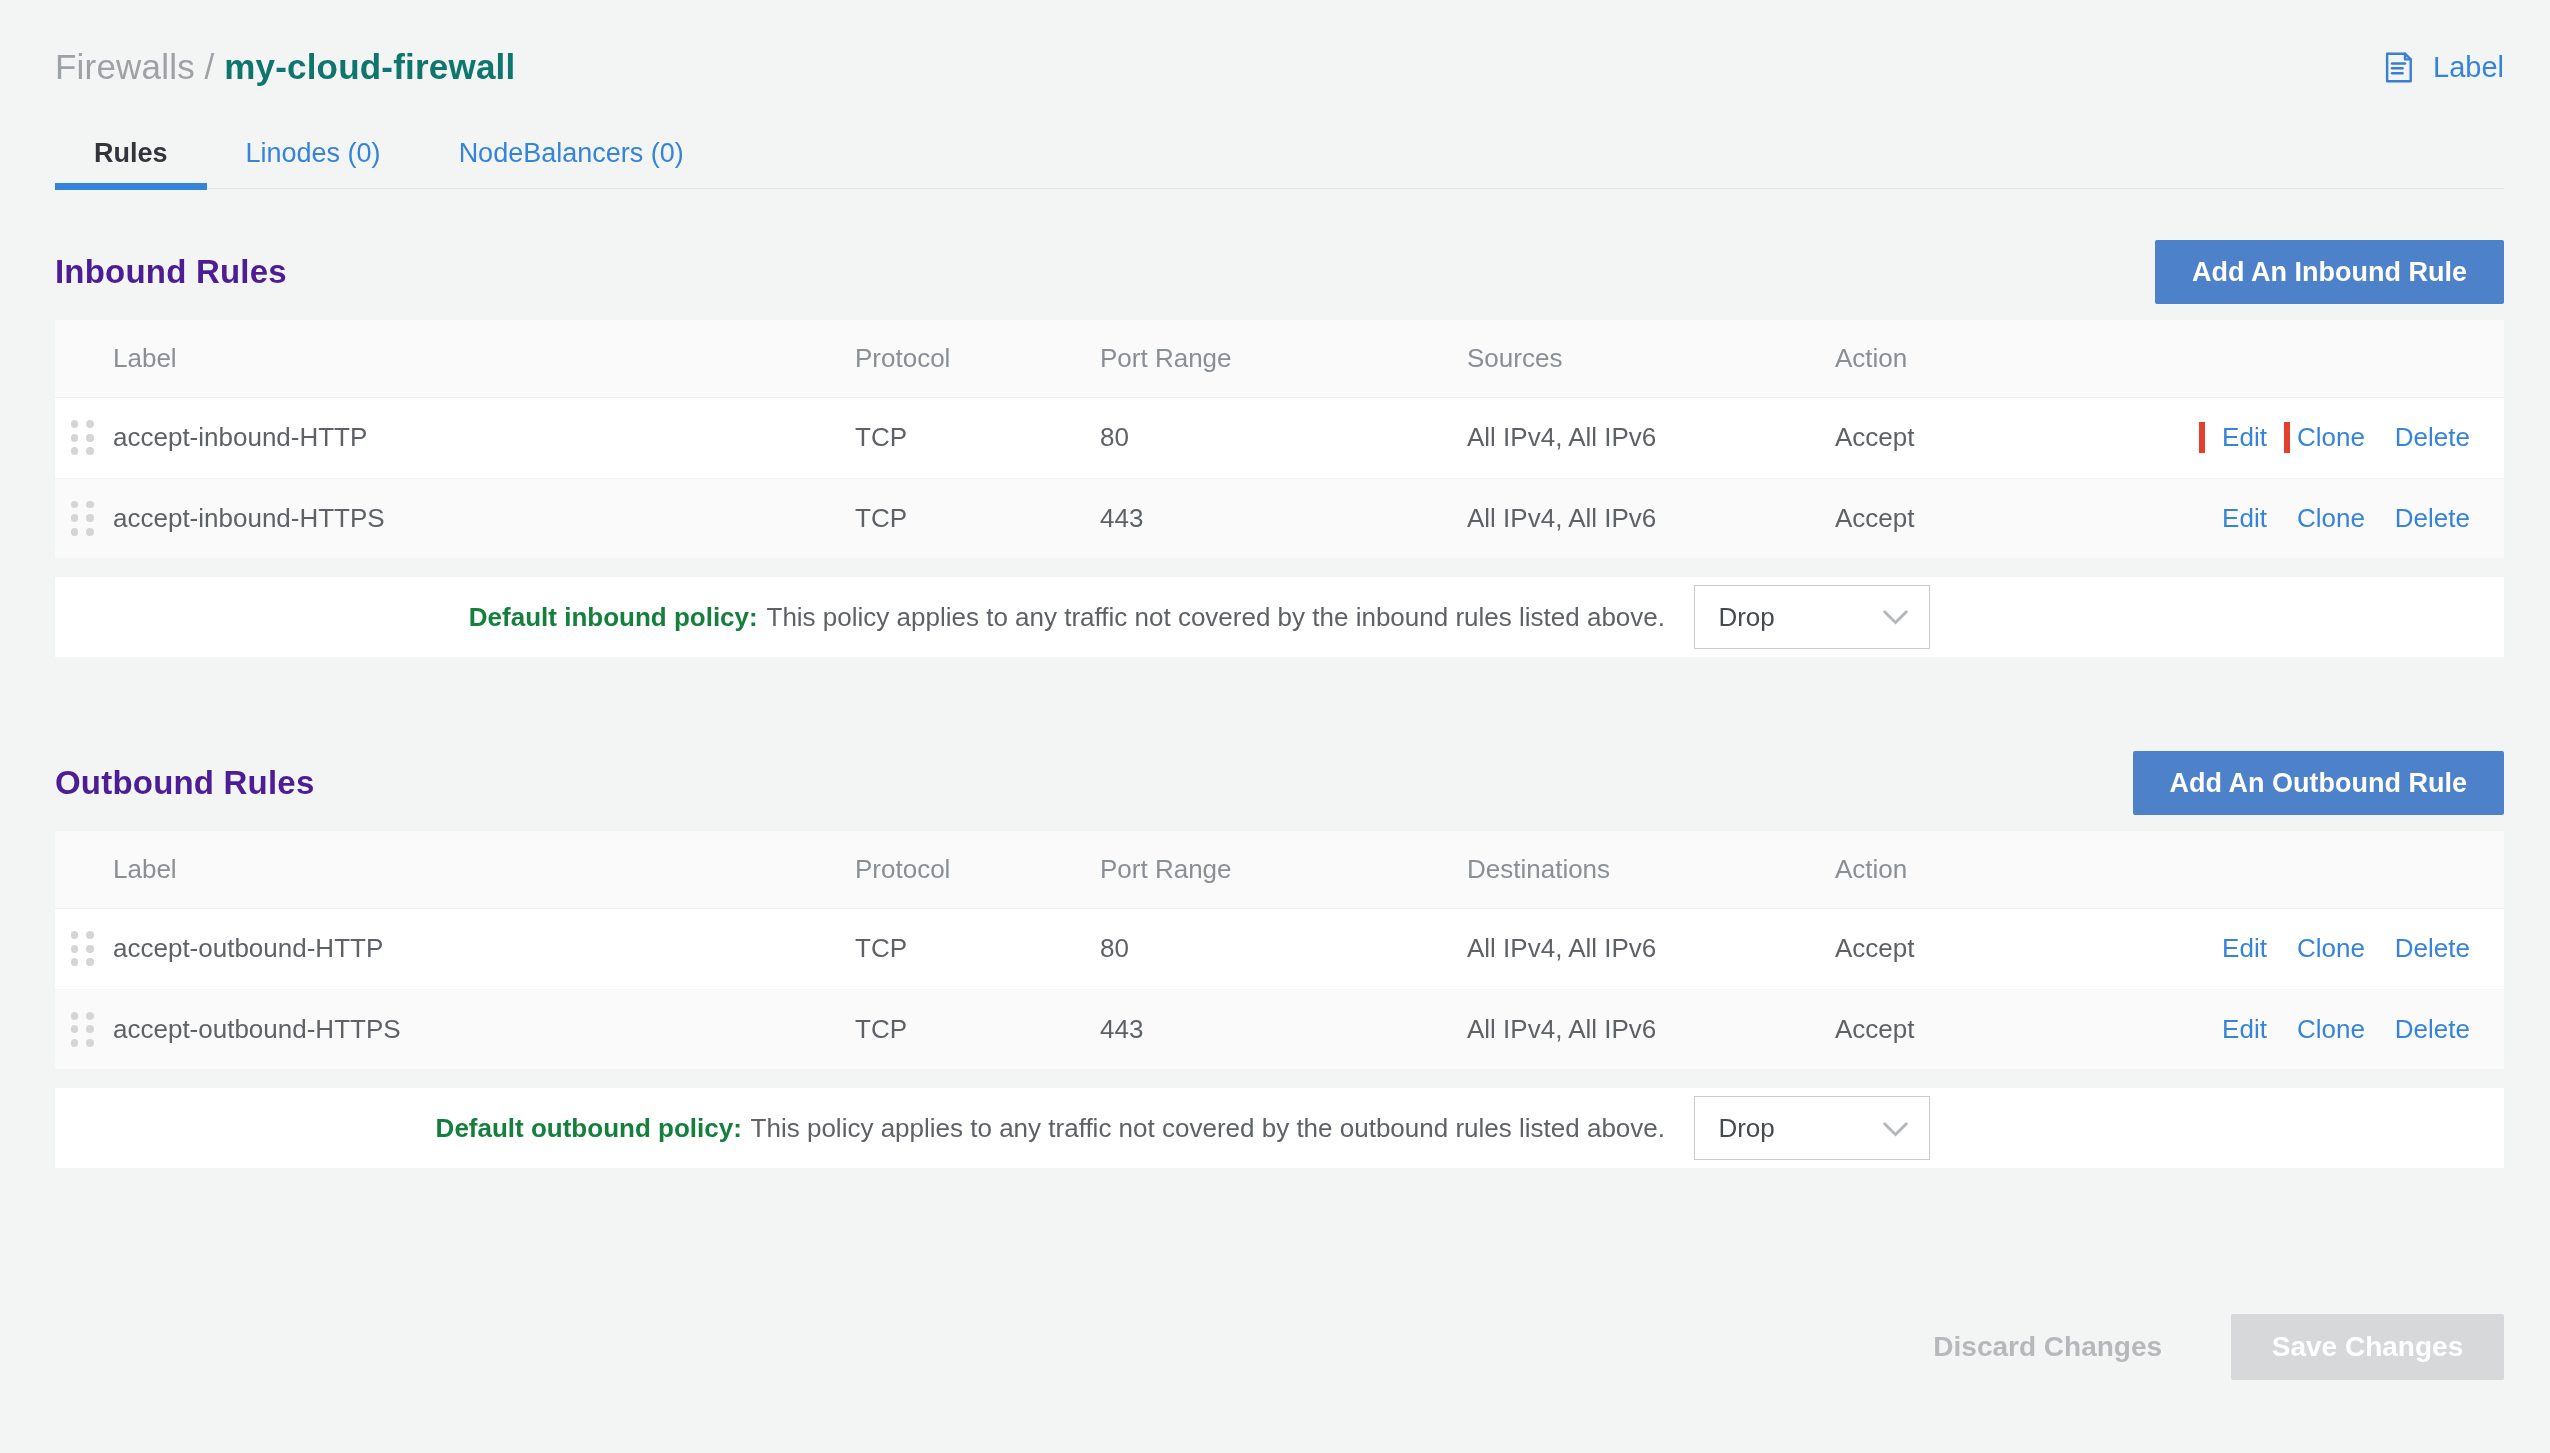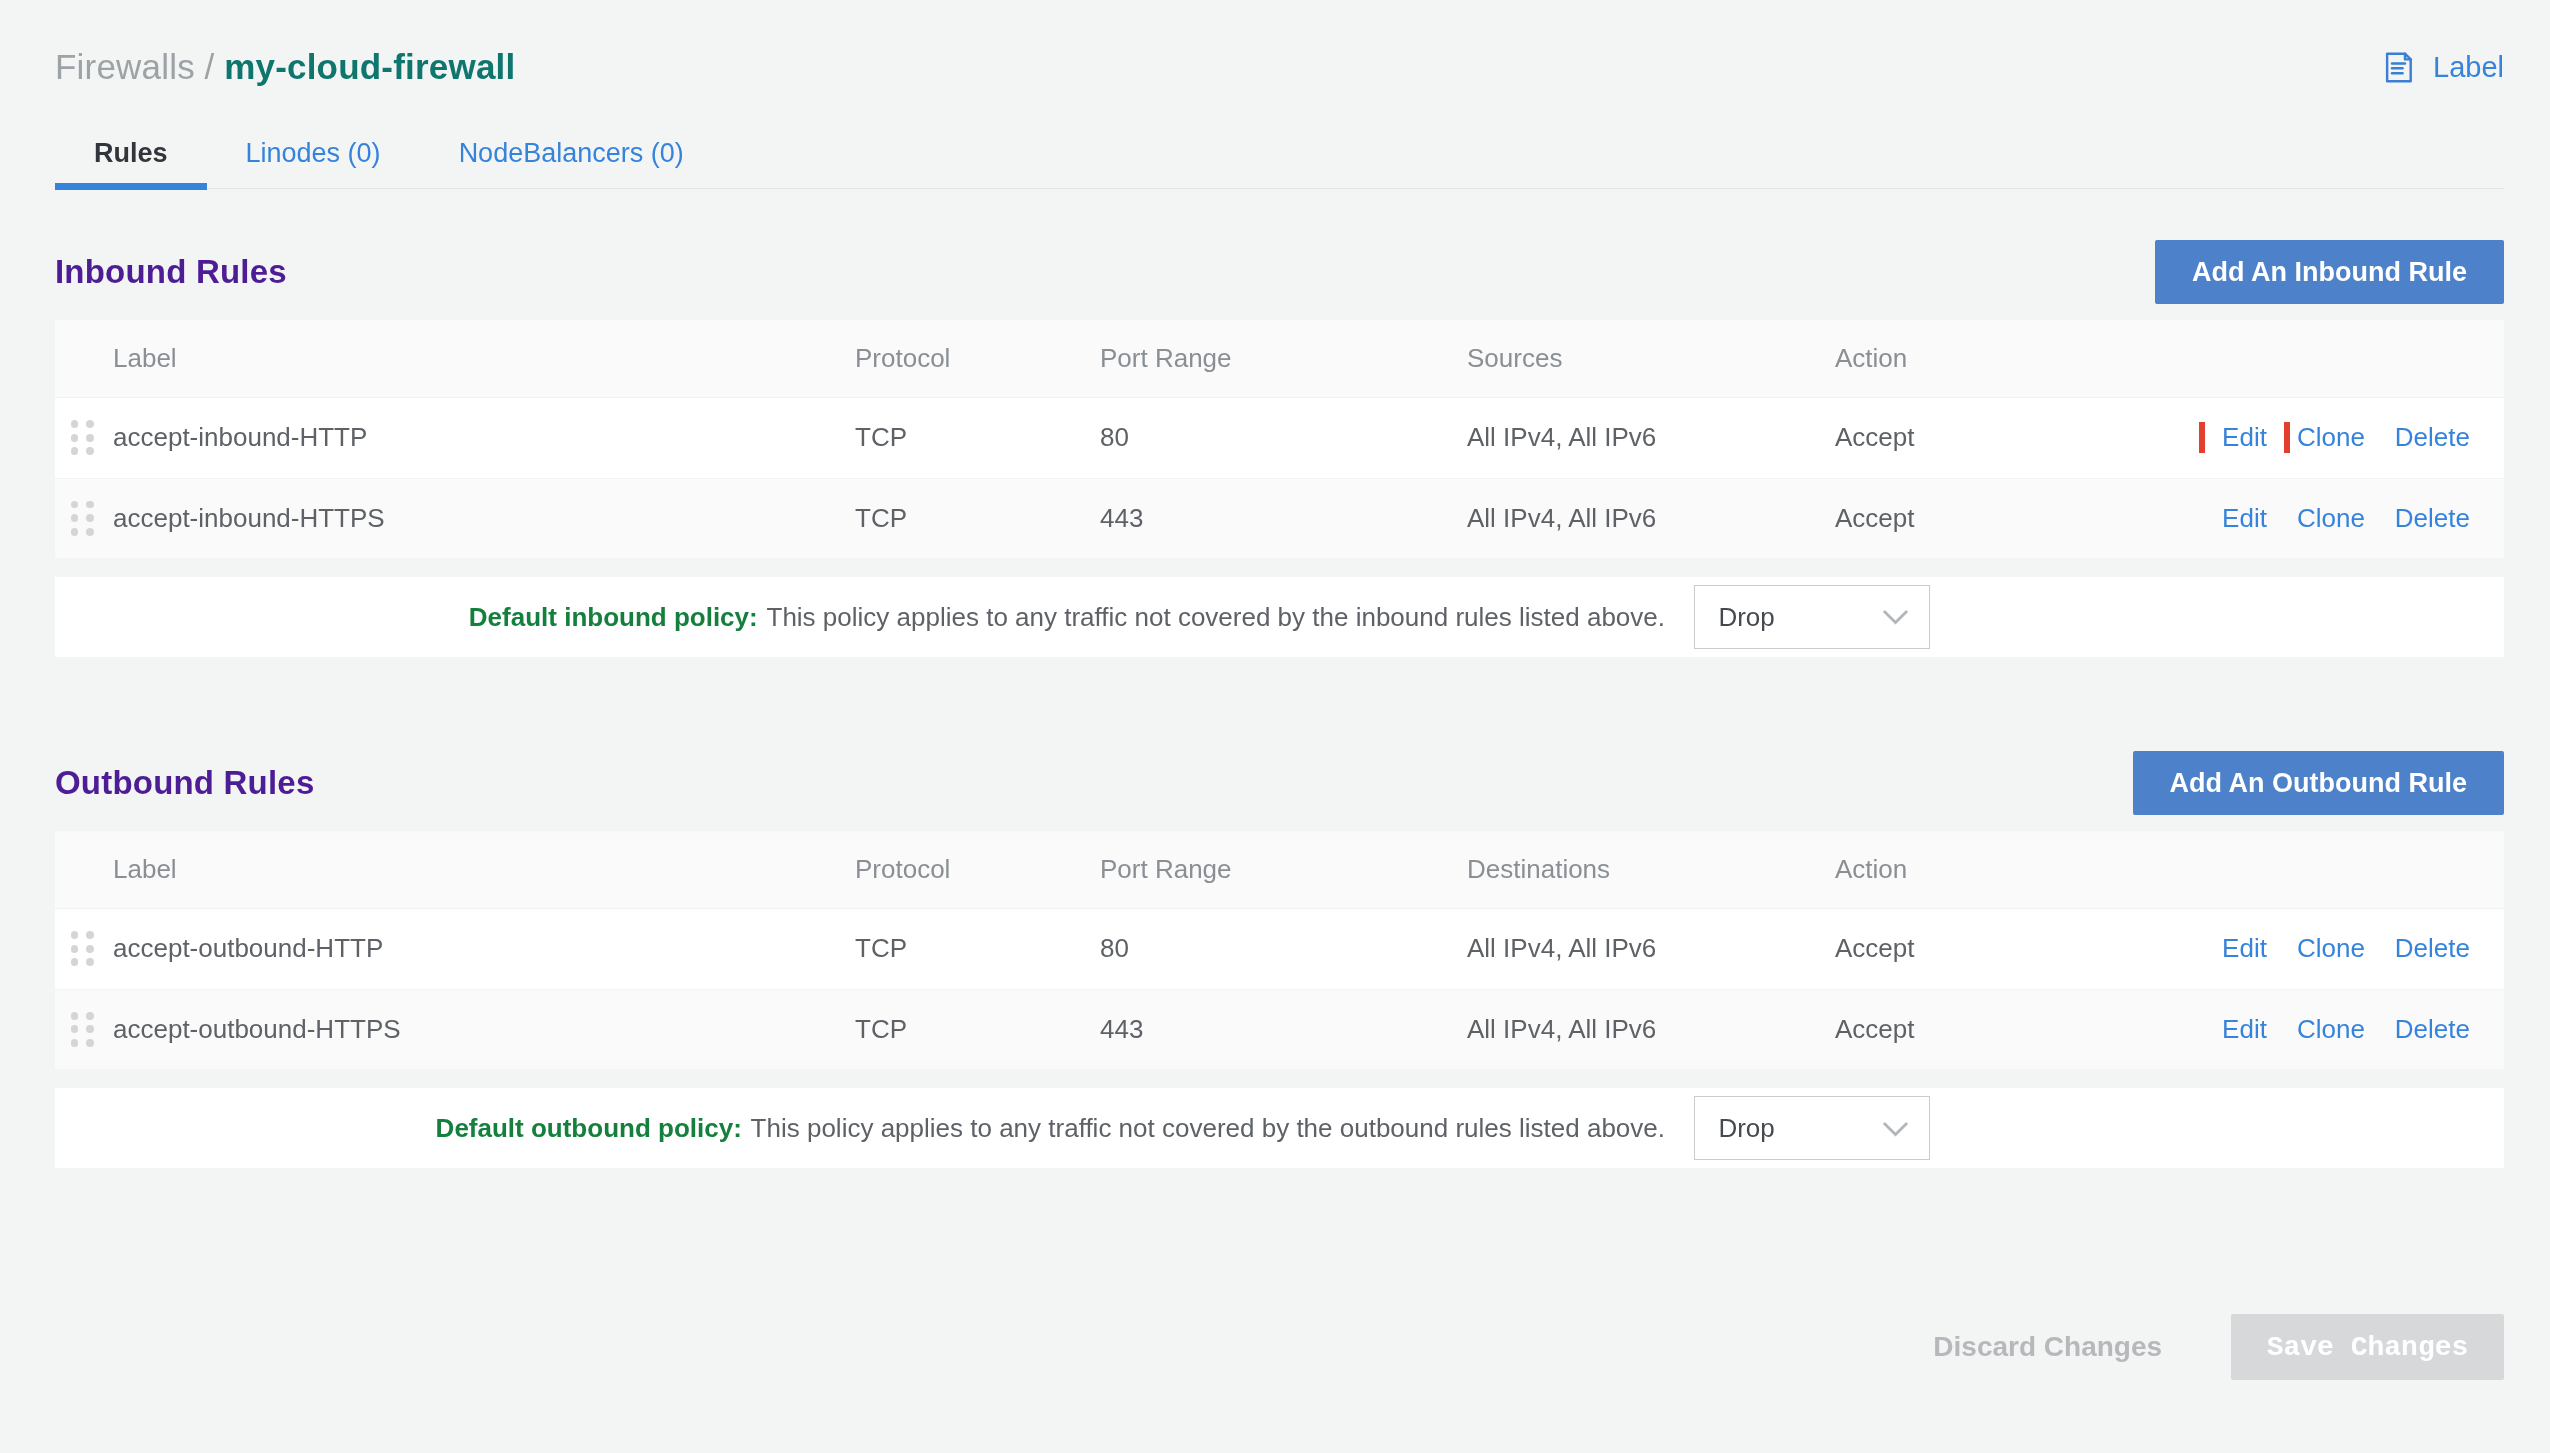--- a/index.html
+++ b/index.html
@@ -59,21 +59,21 @@
   .select {
     margin-left: 29px; margin-right: 574px; width: 236px; height: 64px;
     border: 1.9px solid #c9cbcd; background: #fff; border-radius: 0;
     display: flex; align-items: center; justify-content: space-between;
     padding: 0 19.5px 0 23.4px; color: #454a50; cursor: pointer; flex: none;
   }
 
   
   .footer { display: flex; justify-content: flex-end; align-items: center; margin-top: 146px; gap: 65px; }
   .btn-discard { background: none; border: none; color: #b6b9bc; font-weight: bold; font-size: 28px; font-family: inherit; padding: 0 3.9px; cursor: default; }
-  .btn-save { width: 273px; height: 66px; background: #d7d8da; color: #fff; font-weight: bold; font-size: 28px; font-family: Liberation Mono, monospace; border: none; border-radius: 1.9px; cursor: default; }
+  .btn-save { width: 273px; height: 66px; background: #d7d8da; color: #fff; font-weight: bold; font-size: 28px; font-family: Liberation Sans, sans-serif; border: none; border-radius: 1.9px; cursor: default; }
 </style>
 </head>
 <body>
 
 <div class="container">
 
   <div class="topbar">
     <div class="breadcrumb">
       <span>Firewalls</span><span class="sep">/</span><span class="current">my-cloud-firewall</span>
     </div>

